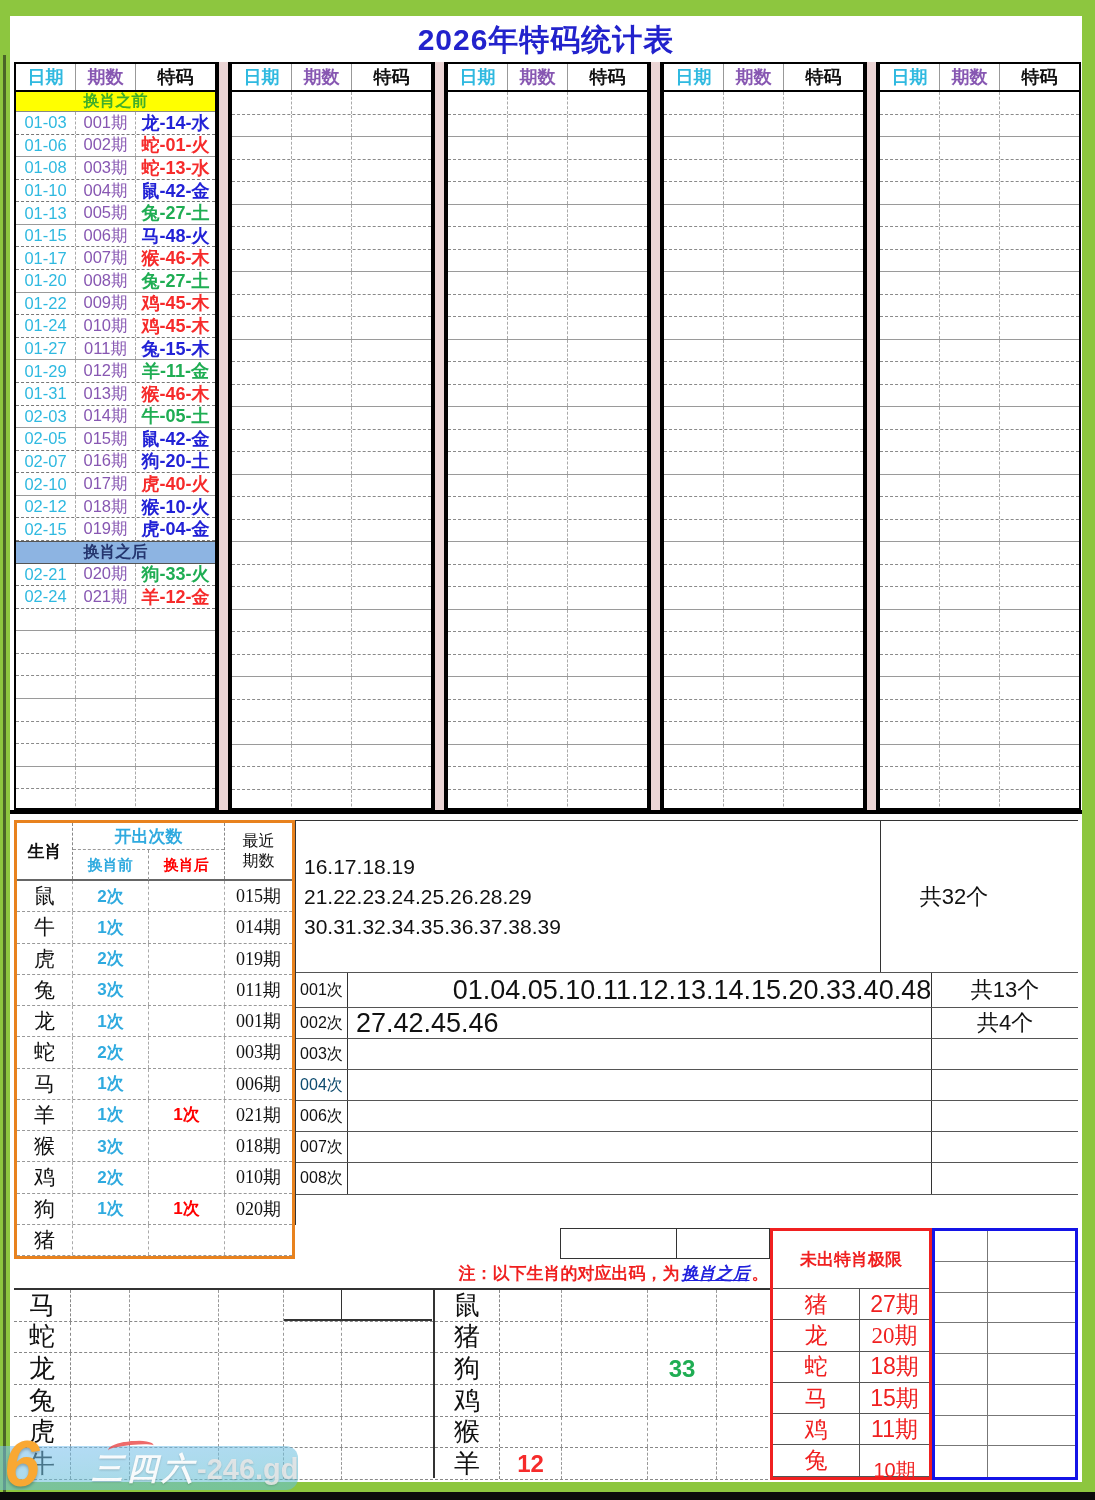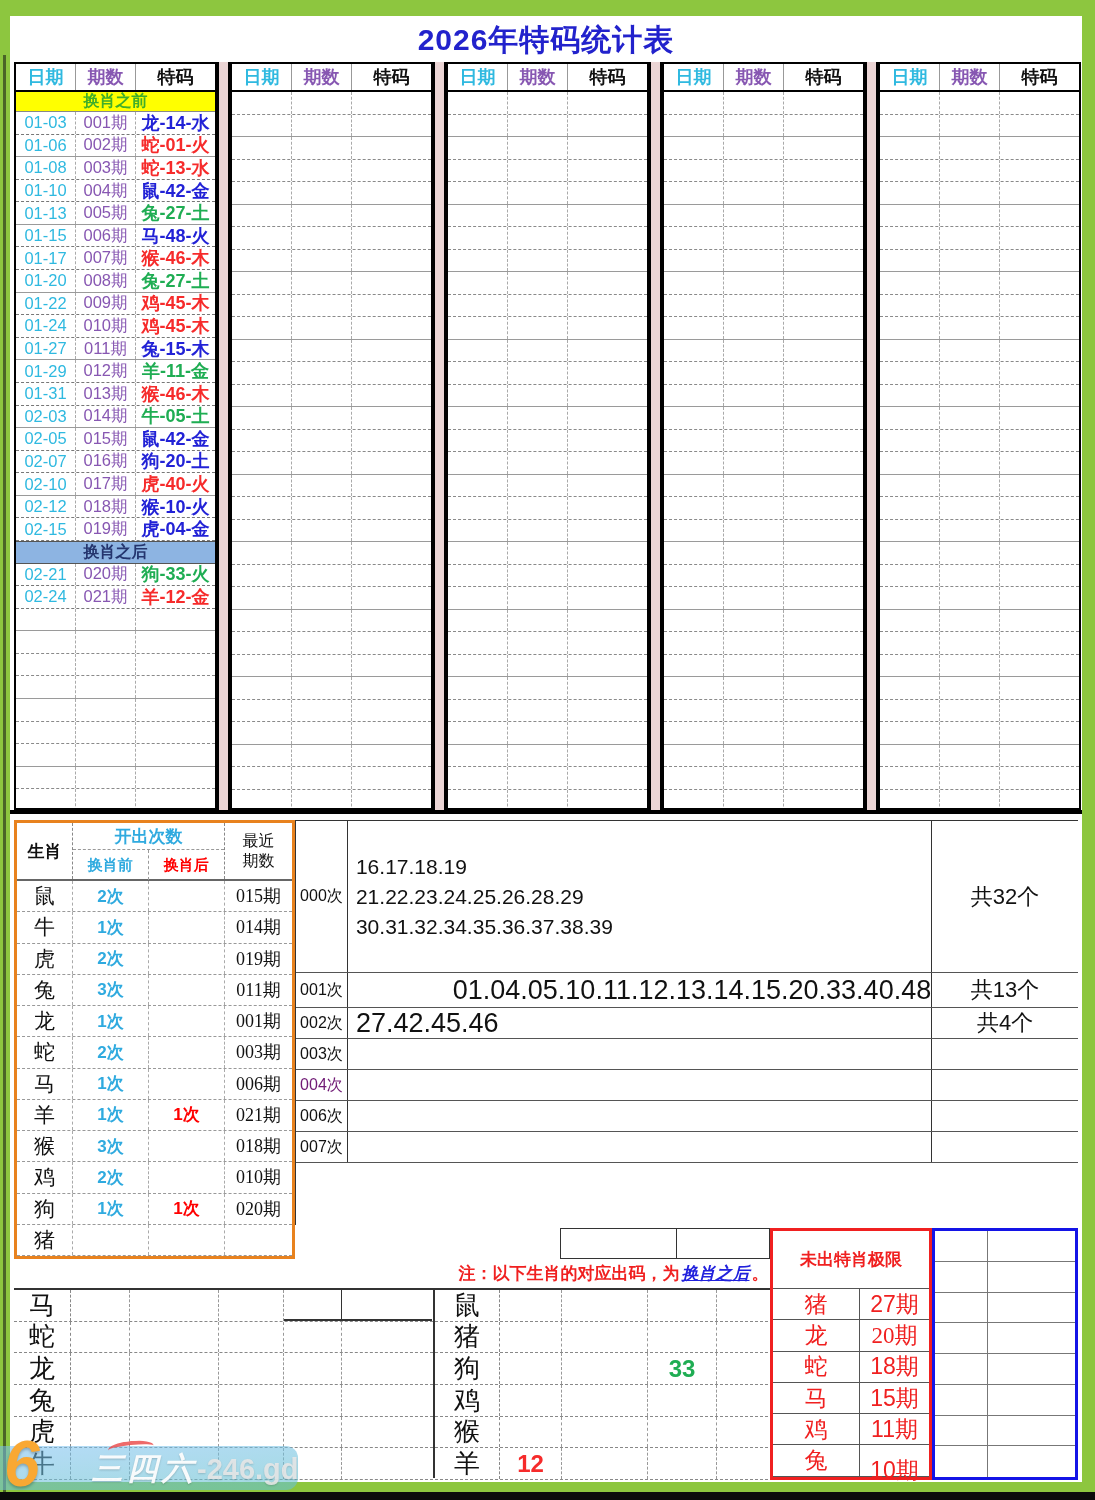--- a/index.html
+++ b/index.html
@@ -953,21 +953,20 @@
         <div class="" style="display: flex; align-items: center; justify-content: center; box-sizing: border-box; width: 56px; font-size: 21px; color: rgb(17, 17, 17); border-right: 1px dashed rgb(170, 170, 170);">猪</div>
         <div class="" style="display: flex; align-items: center; justify-content: center; box-sizing: border-box; width: 76px; font-size: 17px; font-weight: 700; color: rgb(47, 170, 223); border-right: 1px dashed rgb(170, 170, 170);"></div>
         <div class="" style="display: flex; align-items: center; justify-content: center; box-sizing: border-box; width: 76px; font-size: 17px; font-weight: 700; color: rgb(255, 0, 0); border-right: 1px dashed rgb(170, 170, 170);"></div>
         <div class="" style="display: flex; align-items: center; justify-content: center; box-sizing: border-box; width: 67px; font-size: 18px; color: rgb(17, 17, 17); font-family: &quot;Liberation Serif&quot;, &quot;DejaVu Serif&quot;, serif;"></div>
       </div>
     </div>
   </div>
 <div class="abs" id="freq-table">
     <div class="" style="position: absolute; box-sizing: border-box; left: 295px; top: 820px; width: 783px; height: 405px; border-top: 1.5px solid rgb(51, 51, 51); border-left: 1px solid rgb(51, 51, 51); background: rgb(255, 255, 255);">
       <div class="" style="display: flex; box-sizing: border-box; height: 152px; border-bottom: 1px solid rgb(85, 85, 85);">
-        <div class="" style="display: flex; align-items: center; justify-content: center; box-sizing: border-box; width: 52px; font-size: 16px; color: rgb(17, 17, 17); border-right: 1px solid rgb(51, 51, 51);">000次</div>
         <div class="" style="position: relative; box-sizing: border-box; width: 585px; border-right: 1px solid rgb(51, 51, 51); padding-left: 8px; display: flex; flex-direction: column; justify-content: center;">
           <div class="" style="font-size: 21px; line-height: 30px; color: rgb(17, 17, 17); white-space: nowrap;">16.17.18.19</div>
           <div class="" style="font-size: 21px; line-height: 30px; color: rgb(17, 17, 17); white-space: nowrap;">21.22.23.24.25.26.28.29</div>
           <div class="" style="font-size: 21px; line-height: 30px; color: rgb(17, 17, 17); white-space: nowrap;">30.31.32.34.35.36.37.38.39</div>
         </div>
         <div class="" style="display: flex; align-items: center; justify-content: center; box-sizing: border-box; width: 146px; font-size: 22px; color: rgb(17, 17, 17);">共32个</div>
       </div>
       <div class="" style="display: flex; box-sizing: border-box; height: 35px; border-bottom: 1px solid rgb(85, 85, 85);">
         <div class="" style="display: flex; align-items: center; justify-content: center; box-sizing: border-box; width: 52px; font-size: 16px; color: rgb(17, 17, 17); border-right: 1px solid rgb(51, 51, 51);">001次</div>
         <div class="" style="position: relative; box-sizing: border-box; width: 585px; border-right: 1px solid rgb(51, 51, 51); padding-left: 8px; display: flex; flex-direction: column; justify-content: center;">
@@ -981,31 +980,36 @@
           <div class="" style="font-size: 27px; line-height: 33px; color: rgb(17, 17, 17); white-space: nowrap;">27.42.45.46</div>
         </div>
         <div class="" style="display: flex; align-items: center; justify-content: center; box-sizing: border-box; width: 146px; font-size: 22px; color: rgb(17, 17, 17);">共4个</div>
       </div>
       <div class="" style="display: flex; box-sizing: border-box; height: 31px; border-bottom: 1px solid rgb(85, 85, 85);">
         <div class="" style="display: flex; align-items: center; justify-content: center; box-sizing: border-box; width: 52px; font-size: 16px; color: rgb(17, 17, 17); border-right: 1px solid rgb(51, 51, 51);">003次</div>
         <div class="" style="position: relative; box-sizing: border-box; width: 585px; border-right: 1px solid rgb(51, 51, 51); padding-left: 8px; display: flex; flex-direction: column; justify-content: center;"></div>
         <div class="" style="display: flex; align-items: center; justify-content: center; box-sizing: border-box; width: 146px; font-size: 22px; color: rgb(17, 17, 17);"></div>
       </div>
       <div class="" style="display: flex; box-sizing: border-box; height: 31px; border-bottom: 1px solid rgb(85, 85, 85);">
-        <div class="" style="display: flex; align-items: center; justify-content: center; box-sizing: border-box; width: 52px; font-size: 16px; color: #701a75; border-right: 1px solid rgb(51, 51, 51);">004次</div>
+        <div class="" style="display: flex; align-items: center; justify-content: center; box-sizing: border-box; width: 52px; font-size: 16px; color: #0c4a6e; border-right: 1px solid rgb(51, 51, 51);">004次</div>
         <div class="" style="position: relative; box-sizing: border-box; width: 585px; border-right: 1px solid rgb(51, 51, 51); padding-left: 8px; display: flex; flex-direction: column; justify-content: center;"></div>
         <div class="" style="display: flex; align-items: center; justify-content: center; box-sizing: border-box; width: 146px; font-size: 22px; color: rgb(17, 17, 17);"></div>
       </div>
       <div class="" style="display: flex; box-sizing: border-box; height: 31px; border-bottom: 1px solid rgb(85, 85, 85);">
         <div class="" style="display: flex; align-items: center; justify-content: center; box-sizing: border-box; width: 52px; font-size: 16px; color: rgb(17, 17, 17); border-right: 1px solid rgb(51, 51, 51);">006次</div>
         <div class="" style="position: relative; box-sizing: border-box; width: 585px; border-right: 1px solid rgb(51, 51, 51); padding-left: 8px; display: flex; flex-direction: column; justify-content: center;"></div>
         <div class="" style="display: flex; align-items: center; justify-content: center; box-sizing: border-box; width: 146px; font-size: 22px; color: rgb(17, 17, 17);"></div>
       </div>
       <div class="" style="display: flex; box-sizing: border-box; height: 31px; border-bottom: 1px solid rgb(85, 85, 85);">
         <div class="" style="display: flex; align-items: center; justify-content: center; box-sizing: border-box; width: 52px; font-size: 16px; color: rgb(17, 17, 17); border-right: 1px solid rgb(51, 51, 51);">007次</div>
+        <div class="" style="position: relative; box-sizing: border-box; width: 585px; border-right: 1px solid rgb(51, 51, 51); padding-left: 8px; display: flex; flex-direction: column; justify-content: center;"></div>
+        <div class="" style="display: flex; align-items: center; justify-content: center; box-sizing: border-box; width: 146px; font-size: 22px; color: rgb(17, 17, 17);"></div>
+      </div>
+      <div class="" style="display: flex; box-sizing: border-box; height: 32px; border-bottom: 1px solid rgb(85, 85, 85);">
+        <div class="" style="display: flex; align-items: center; justify-content: center; box-sizing: border-box; width: 52px; font-size: 16px; color: rgb(17, 17, 17); border-right: 1px solid rgb(51, 51, 51);">008次</div>
         <div class="" style="position: relative; box-sizing: border-box; width: 585px; border-right: 1px solid rgb(51, 51, 51); padding-left: 8px; display: flex; flex-direction: column; justify-content: center;"></div>
         <div class="" style="display: flex; align-items: center; justify-content: center; box-sizing: border-box; width: 146px; font-size: 22px; color: rgb(17, 17, 17);"></div>
       </div>
     </div>
   </div>
 
 <div class="abs ctr" id="note-row">
   <span>注：以下生肖的对应出码，为</span>
     <span class="hl">换肖之后</span>
     <span>。</span>
@@ -1133,21 +1137,21 @@
       <div class="" style="display: flex; box-sizing: border-box; height: 31.3px; border-bottom: 1px solid rgb(85, 85, 85);">
         <div class="" style="display: flex; align-items: center; justify-content: center; box-sizing: border-box; width: 87px; font-size: 23px; color: rgb(240, 32, 32); border-right: 1px solid rgb(85, 85, 85);">马</div>
         <div class="" style="display: flex; align-items: center; justify-content: center; box-sizing: border-box; width: 69px; font-size: 23px; color: rgb(240, 32, 32);">15期</div>
       </div>
       <div class="" style="display: flex; box-sizing: border-box; height: 31.3px; border-bottom: 1px solid rgb(85, 85, 85);">
         <div class="" style="display: flex; align-items: center; justify-content: center; box-sizing: border-box; width: 87px; font-size: 23px; color: rgb(240, 32, 32); border-right: 1px solid rgb(85, 85, 85);">鸡</div>
         <div class="" style="display: flex; align-items: center; justify-content: center; box-sizing: border-box; width: 69px; font-size: 23px; color: rgb(240, 32, 32);">11期</div>
       </div>
       <div class="" style="display: flex; box-sizing: border-box; height: 31.3px; border-bottom: 1px solid rgb(85, 85, 85);">
         <div class="" style="display: flex; align-items: center; justify-content: center; box-sizing: border-box; width: 87px; font-size: 23px; color: rgb(240, 32, 32); border-right: 1px solid rgb(85, 85, 85);">兔</div>
-        <div class="" style="display: flex; align-items: center; justify-content: center; box-sizing: border-box; width: 69px; font-size: 23px; color: rgb(240, 32, 32); margin-top: 20px;">10期</div>
+        <div class="" style="display: flex; align-items: center; justify-content: center; box-sizing: border-box; width: 69px; font-size: 20px; color: rgb(240, 32, 32); margin-top: 20px;">10期</div>
       </div>
     </div>
   </div>
 <div class="abs" id="blue-box">
     <div class="" style="position: absolute; box-sizing: border-box; left: 932px; top: 1228px; width: 146px; height: 252px; border: 3px solid rgb(20, 20, 230); background: rgb(255, 255, 255); z-index: 5;">
       <div class="" style="display: flex; box-sizing: border-box; height: 30.75px; border-bottom: 1px solid rgb(119, 119, 119);">
         <div class="" style="position: relative; box-sizing: border-box; width: 53px; border-right: 1px solid rgb(119, 119, 119);"></div>
         <div class="" style="position: relative; box-sizing: border-box; flex: 1 1 0%;"></div>
       </div>
       <div class="" style="display: flex; box-sizing: border-box; height: 30.75px; border-bottom: 1px solid rgb(119, 119, 119);">

